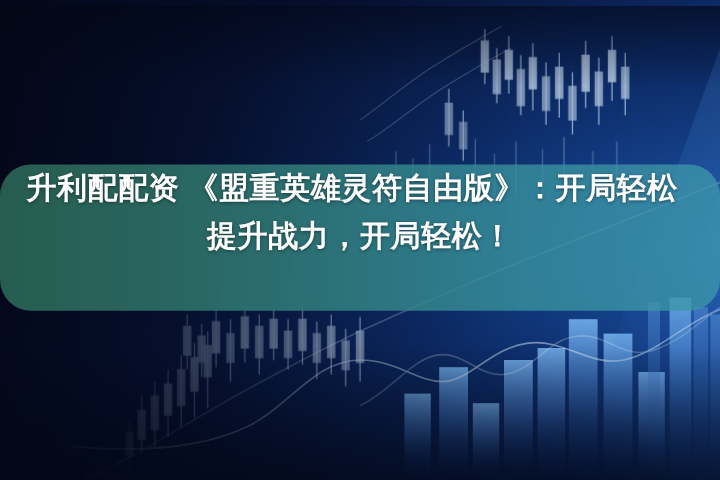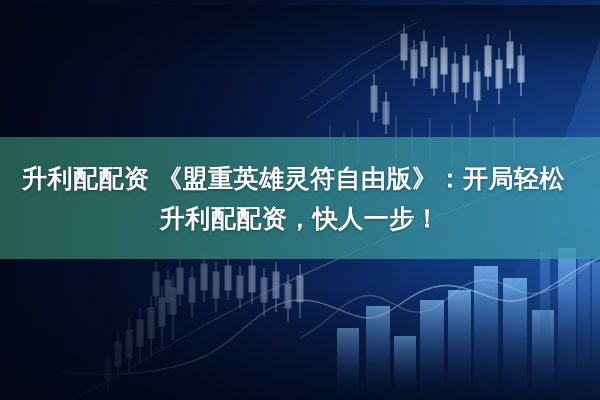--- a/index.html
+++ b/index.html
@@ -62,31 +62,31 @@
   .art-candles  { opacity: 0.92; }
   .art-lines    { opacity: 0.70; }
   .art-diag     { opacity: 0.50; }
 
   
   #title-band {
     position: absolute;
     left: 0;
     right: 0;
     display: flex;
-    align-items: center;
     justify-content: center;
     background: linear-gradient(90deg,
       rgba(41,98,84,0.94) 0%,
       rgba(43,104,92,0.93) 12%,
       rgba(45,112,104,0.91) 26%,
       rgba(48,122,120,0.89) 41%,
       rgba(51,132,138,0.86) 56%,
       rgba(55,142,156,0.83) 72%,
       rgba(59,148,166,0.80) 87%,
       rgba(61,150,170,0.78) 100%);
+    border-radius: 26px;
   }
   #title-band-inner {
     width: 100%;
     padding: 0 16px;
     box-sizing: border-box;
   }
   .title-line {
     color: #ffffff;
     font-weight: bold;
     font-size: 25px;
@@ -250,17 +250,17 @@
     <polygon points="600,60 600,400 540,400 600,150" fill="url(#gWedge)" opacity="0.5"></polygon>
   </svg>
 
   <div class="bg-dark-left"></div>
   <div class="bg-vignette"></div>
   <div class="bg-topstrip"></div>
 
   <div id="title-band" style="top: 137px; height: 122px; background: linear-gradient(90deg, rgba(41, 98, 84, 0.94) 0%, rgba(43, 104, 92, 0.93) 12%, rgba(45, 112, 104, 0.91) 26%, rgba(48, 122, 120, 0.89) 41%, rgba(51, 132, 138, 0.86) 56%, rgba(55, 142, 156, 0.83) 72%, rgba(59, 148, 166, 0.8) 87%, rgba(61, 150, 170, 0.78) 100%);">
     <div id="title-band-inner">
       <div class="title-line l1">升利配配资 《盟重英雄灵符自由版》：开局轻松</div>
-      <div class="title-line l2">升利配配资，快人一步！</div>
+      <div class="title-line l2">提升战力，开局轻松！</div>
     </div>
   </div>
 
 </div>
 
 </body></html>

